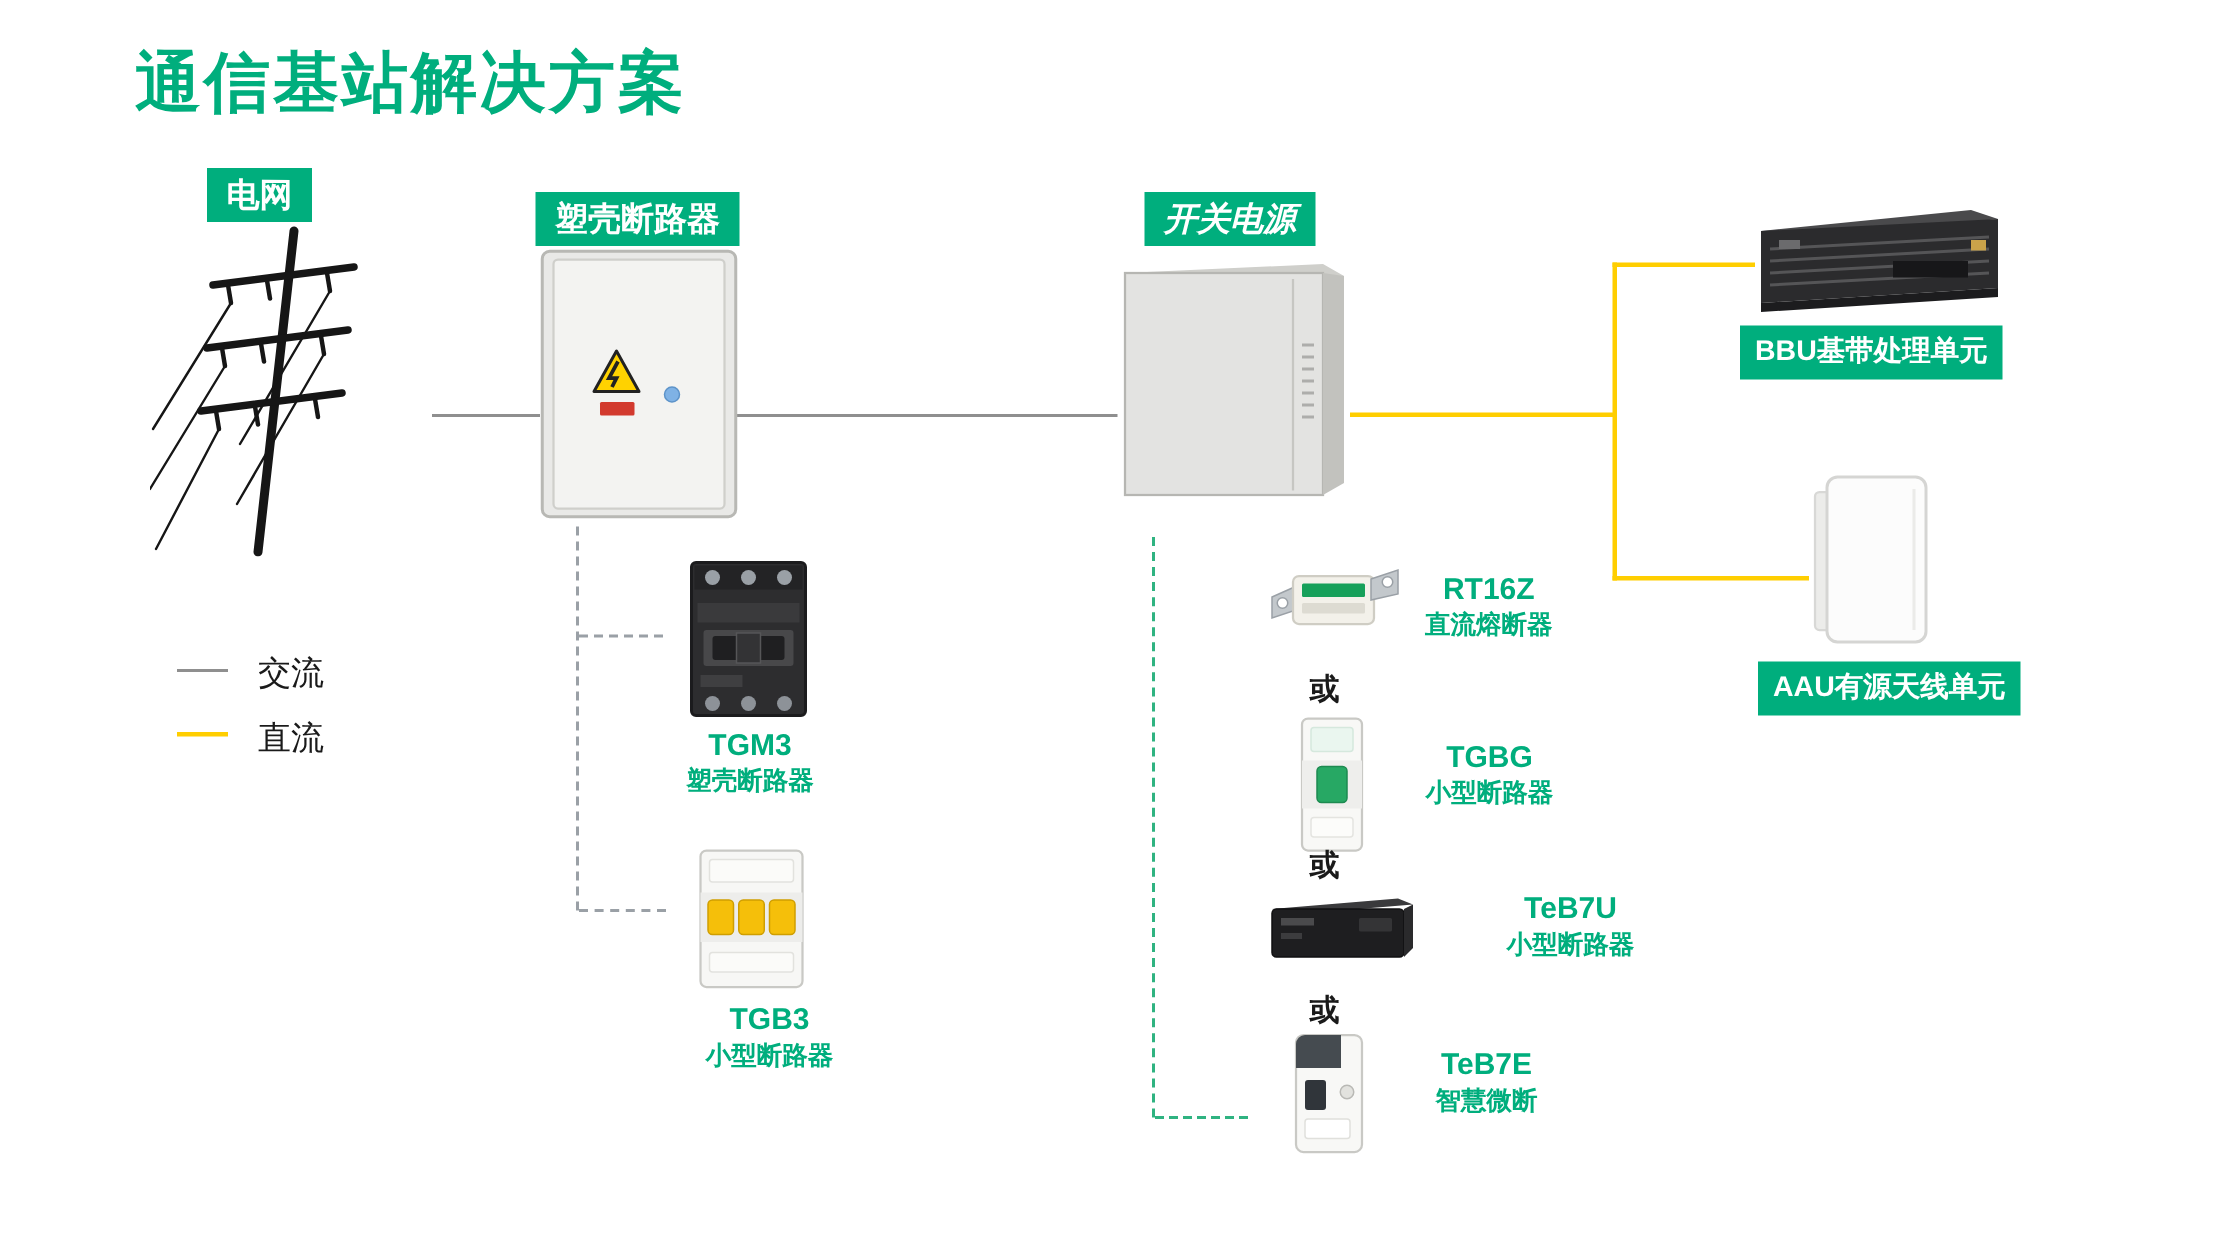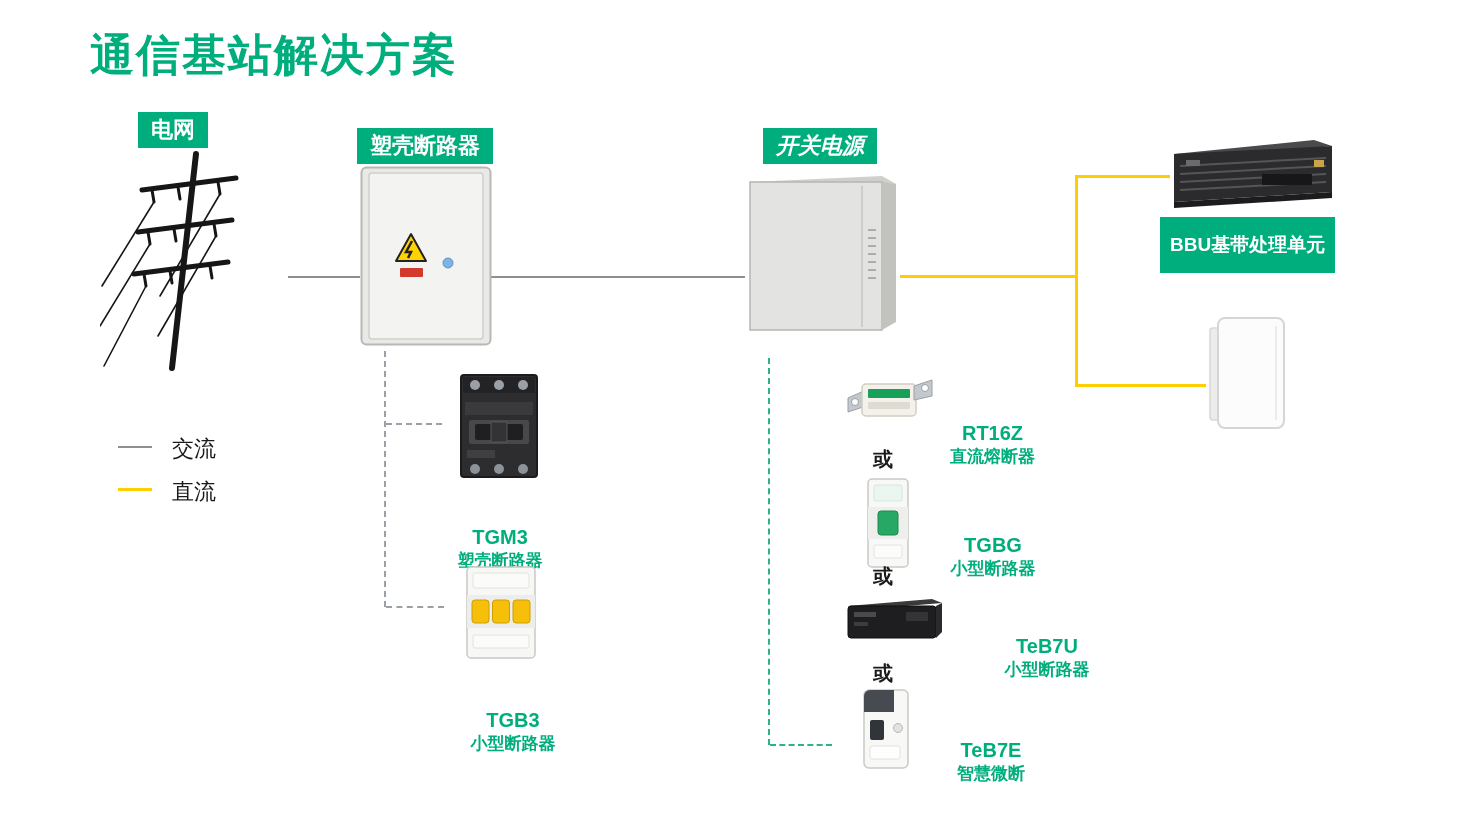--- a/index.html
+++ b/index.html
@@ -3,29 +3,29 @@
 <meta charset="utf-8">
 <style>
   * { margin:0; padding:0; box-sizing:border-box; }
   body { background:#ffffff; }
   .stage { position:relative; width:1475px; height:831px; background:#ffffff; overflow:hidden;
            font-family:"Liberation Sans","DejaVu Sans",sans-serif; }
   .abs { position:absolute; }
   .title { font-size:44px; font-weight:700; color:#00AE7D; letter-spacing:2px; white-space:nowrap; }
   .node-label { background:#00AE7D; color:#ffffff; font-weight:700; font-size:22px; line-height:26px;
                 padding:5px 13px; white-space:nowrap; }
-  .node-label.small { font-size:19px; line-height:22px; padding:17px 10px; }
+  .node-label.small { font-size:19px; line-height:22px; padding:7px 10px; }
   .hline { height:2px; background:#8f8f8f; }
   .hline.dc { height:3px; background:#FFCE00; }
   .vline.dc { width:3px; background:#FFCE00; }
   .dash-v { width:0; border-left:2px dashed #9aa0a6; }
   .dash-h { height:0; border-top:2px dashed #9aa0a6; }
   .dash-v.dc { border-left-color:#2fb381; }
   .dash-h.dc { border-top-color:#2fb381; }
-  .prod-text { text-align:center; color:#00AE7D; font-weight:700;margin-top:40px; }
+  .prod-text { text-align:center; color:#00AE7D; font-weight:700; }
   .prod-name { font-size:20px; line-height:23px; }
   .prod-desc { font-size:17px; line-height:23px; }
   .or-label { font-size:20px; font-weight:700; color:#1a1a1a; }
   .legend-text { font-size:22px; color:#1a1a1a; }
 </style>
 </head>
 <body>
 
 <div class="stage">
 
@@ -42,20 +42,21 @@
   <div class="abs dash-h" style="left:386px; top:423px; width:56px;"></div>
   <div class="abs dash-h" style="left:386px; top:606px; width:58px;"></div>
 
   <div class="abs dash-v dc" style="left:768px; top:358px; height:387px;"></div>
   <div class="abs dash-h dc" style="left:770px; top:744px; width:62px;"></div>
 
   <div class="abs node-label" style="left:138px; top:112px;">电网</div>
   <div class="abs node-label" style="left:357px; top:128px;">塑壳断路器</div>
   <div class="abs node-label" style="left:763px; top:128px;font-style:italic;">开关电源</div>
   <div class="abs node-label small" style="left:1160px; top:217px;">BBU基带处理单元</div>
+  <div class="abs node-label small" style="left:1172px; top:441px;">AAU有源天线单元</div>
 
   <div class="abs" style="left:100px; top:146px; width:140px; height:225px;">
     <svg width="140" height="225" viewBox="0 0 140 225">
       <g stroke="#161616" stroke-linecap="round" fill="none">
         <line x1="96" y1="8" x2="72" y2="222" stroke-width="6"></line>
         <line x1="42" y1="44" x2="136" y2="32" stroke-width="5"></line>
         <line x1="38" y1="86" x2="132" y2="74" stroke-width="5"></line>
         <line x1="34" y1="128" x2="128" y2="116" stroke-width="5"></line>
         <line x1="52" y1="44" x2="54" y2="56" stroke-width="3"></line>
         <line x1="78" y1="41" x2="80" y2="53" stroke-width="3"></line>

